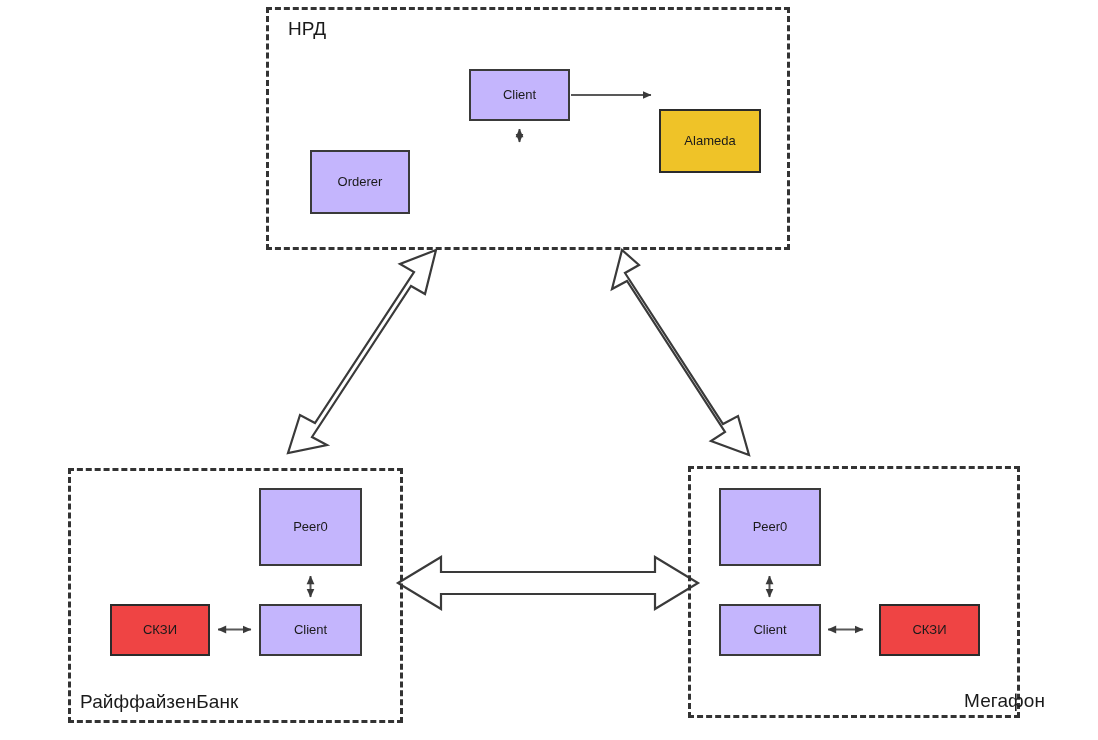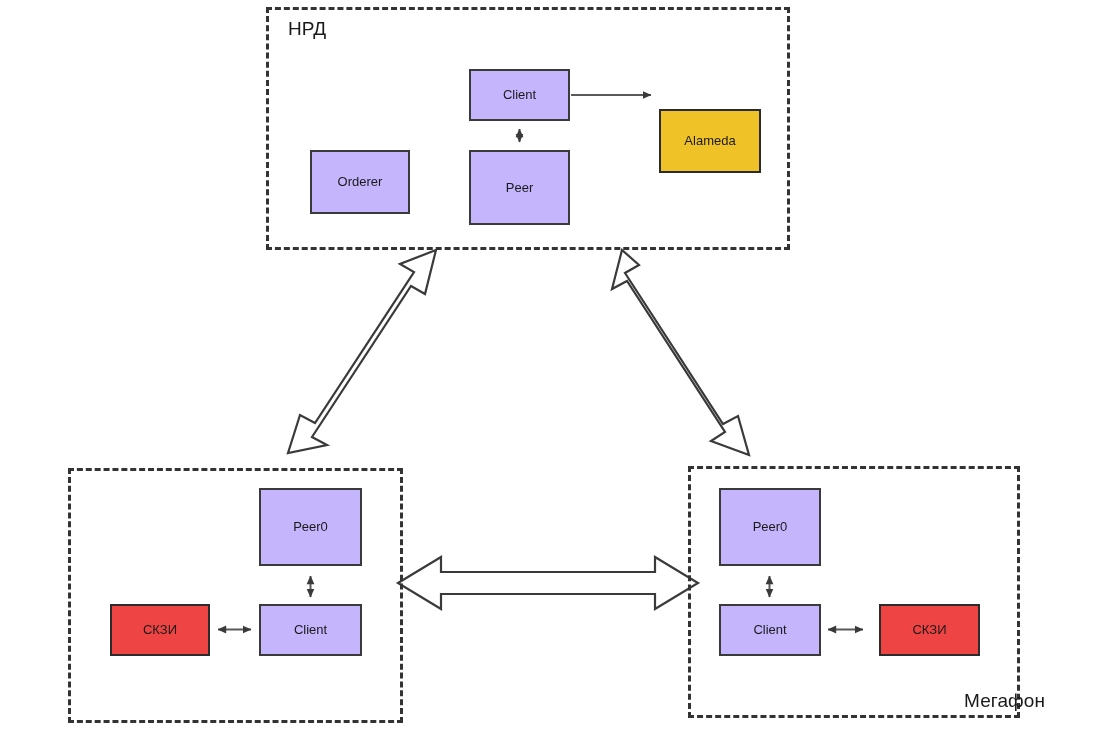--- a/index.html
+++ b/index.html
@@ -169,25 +169,23 @@
   </div>
 
   <div class="node amber" style="left:659px; top:69px; width:102px; height:64px;margin-top:40px;">
     <span>Alameda</span>
   </div>
 
   <div class="node" style="left:310px; top:150px; width:100px; height:64px;">
     <span>Orderer</span>
   </div>
 
-  <div class="node" style="left:469px; top:150px; width:101px; height:75px;">
-    <span>Peer</span>
-  </div>
 
   <div class="zone" style="left:68px; top:468px; width:335px; height:255px;"></div>
+  <div class="zone-label" style="left:80px; top:691px;">РайффайзенБанк</div>
 
   <div class="node" style="left:259px; top:488px; width:103px; height:78px;">
     <span>Peer0</span>
   </div>
 
   <div class="node" style="left:259px; top:604px; width:103px; height:52px;">
     <span>Client</span>
   </div>
 
   <div class="node orange" style="left:110px; top:604px; width:100px; height:52px;">

